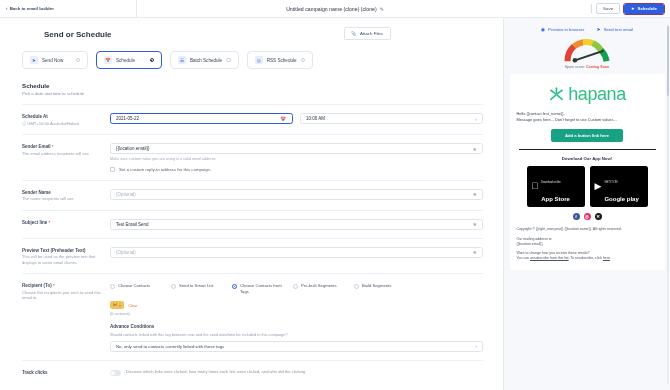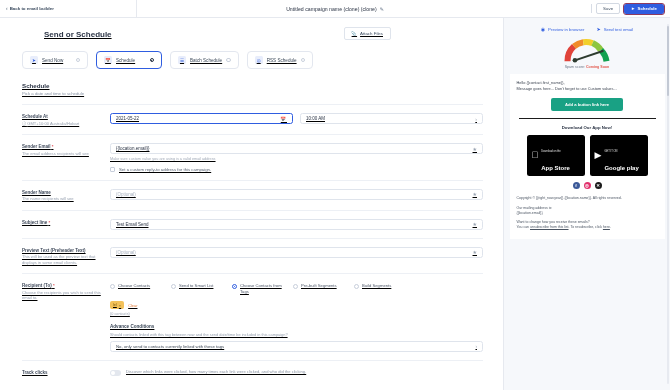--- a/index.html
+++ b/index.html
@@ -53,21 +53,20 @@
     padding: 2.5px 7px;
     outline: 1.2px solid #8e3a5e; outline-offset: 0.5px;
   }
 
   
   .page { display: flex; height: 372px; background: #ffffff; }
   .left-pane {
     width: 503px; height: 372px;
     overflow: hidden; padding: 0 0 16px 0;
     background: #ffffff;
-    text-decoration: underline;
   }
   .right-pane {
     width: 167px; height: 372px;
     background: #f6f8fb;
     border-left: 1px solid #e6e9ef;
     position: relative;
     padding: 0;
   }
 
   
@@ -528,20 +527,32 @@
         <path d="M24 48 L84 28" stroke="#2d3b2f" stroke-width="4" stroke-linecap="round" fill="none"></path>
         <circle cx="24" cy="48" r="5" fill="#2d3b2f"></circle>
       </svg>
       <div class="spam-lbl">
         <span class="a">Spam score:</span>
         <span class="b">Coming Soon</span>
       </div>
     </div>
 
     <div class="email-card">
+      <div class="hapana-row">
+        <svg width="17" height="17" viewBox="0 0 24 24">
+          <g stroke="#2fbf86" stroke-width="2.3" stroke-linecap="round">
+            <line x1="12" y1="3" x2="12" y2="11"></line>
+            <line x1="4" y1="6" x2="11" y2="11"></line>
+            <line x1="20" y1="6" x2="13" y2="11"></line>
+            <line x1="4" y1="19" x2="11" y2="13"></line>
+            <line x1="20" y1="19" x2="13" y2="13"></line>
+          </g>
+        </svg>
+        <span class="hapana-txt">hapana</span>
+      </div>
 
       <div class="em-line">Hello {{contact.first_name}},</div>
       <div class="em-line">Message goes here... Don't forget to use Custom values...</div>
 
       <div class="em-btn">Add a button link here</div>
 
       <div class="em-rule"></div>
       <div class="em-dl">Download Our App Now!</div>
 
       <div class="badges">

